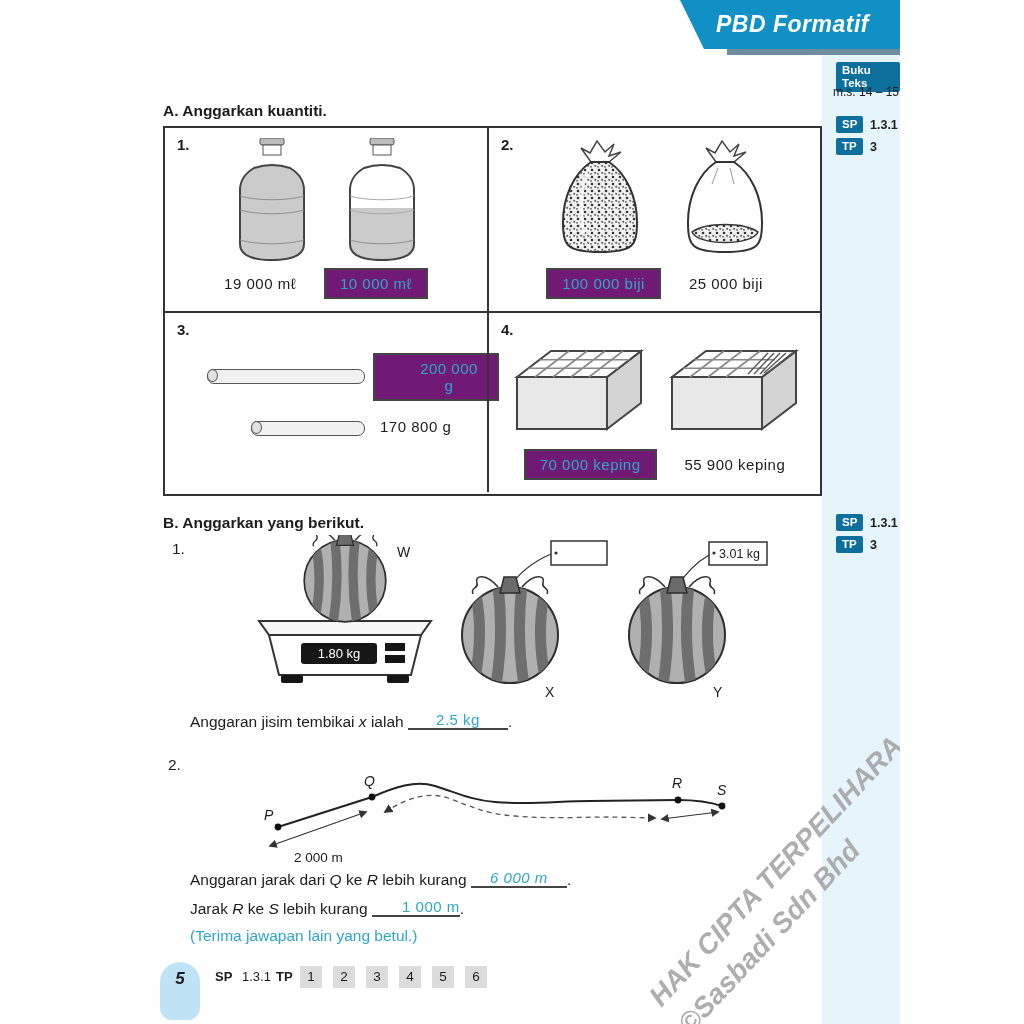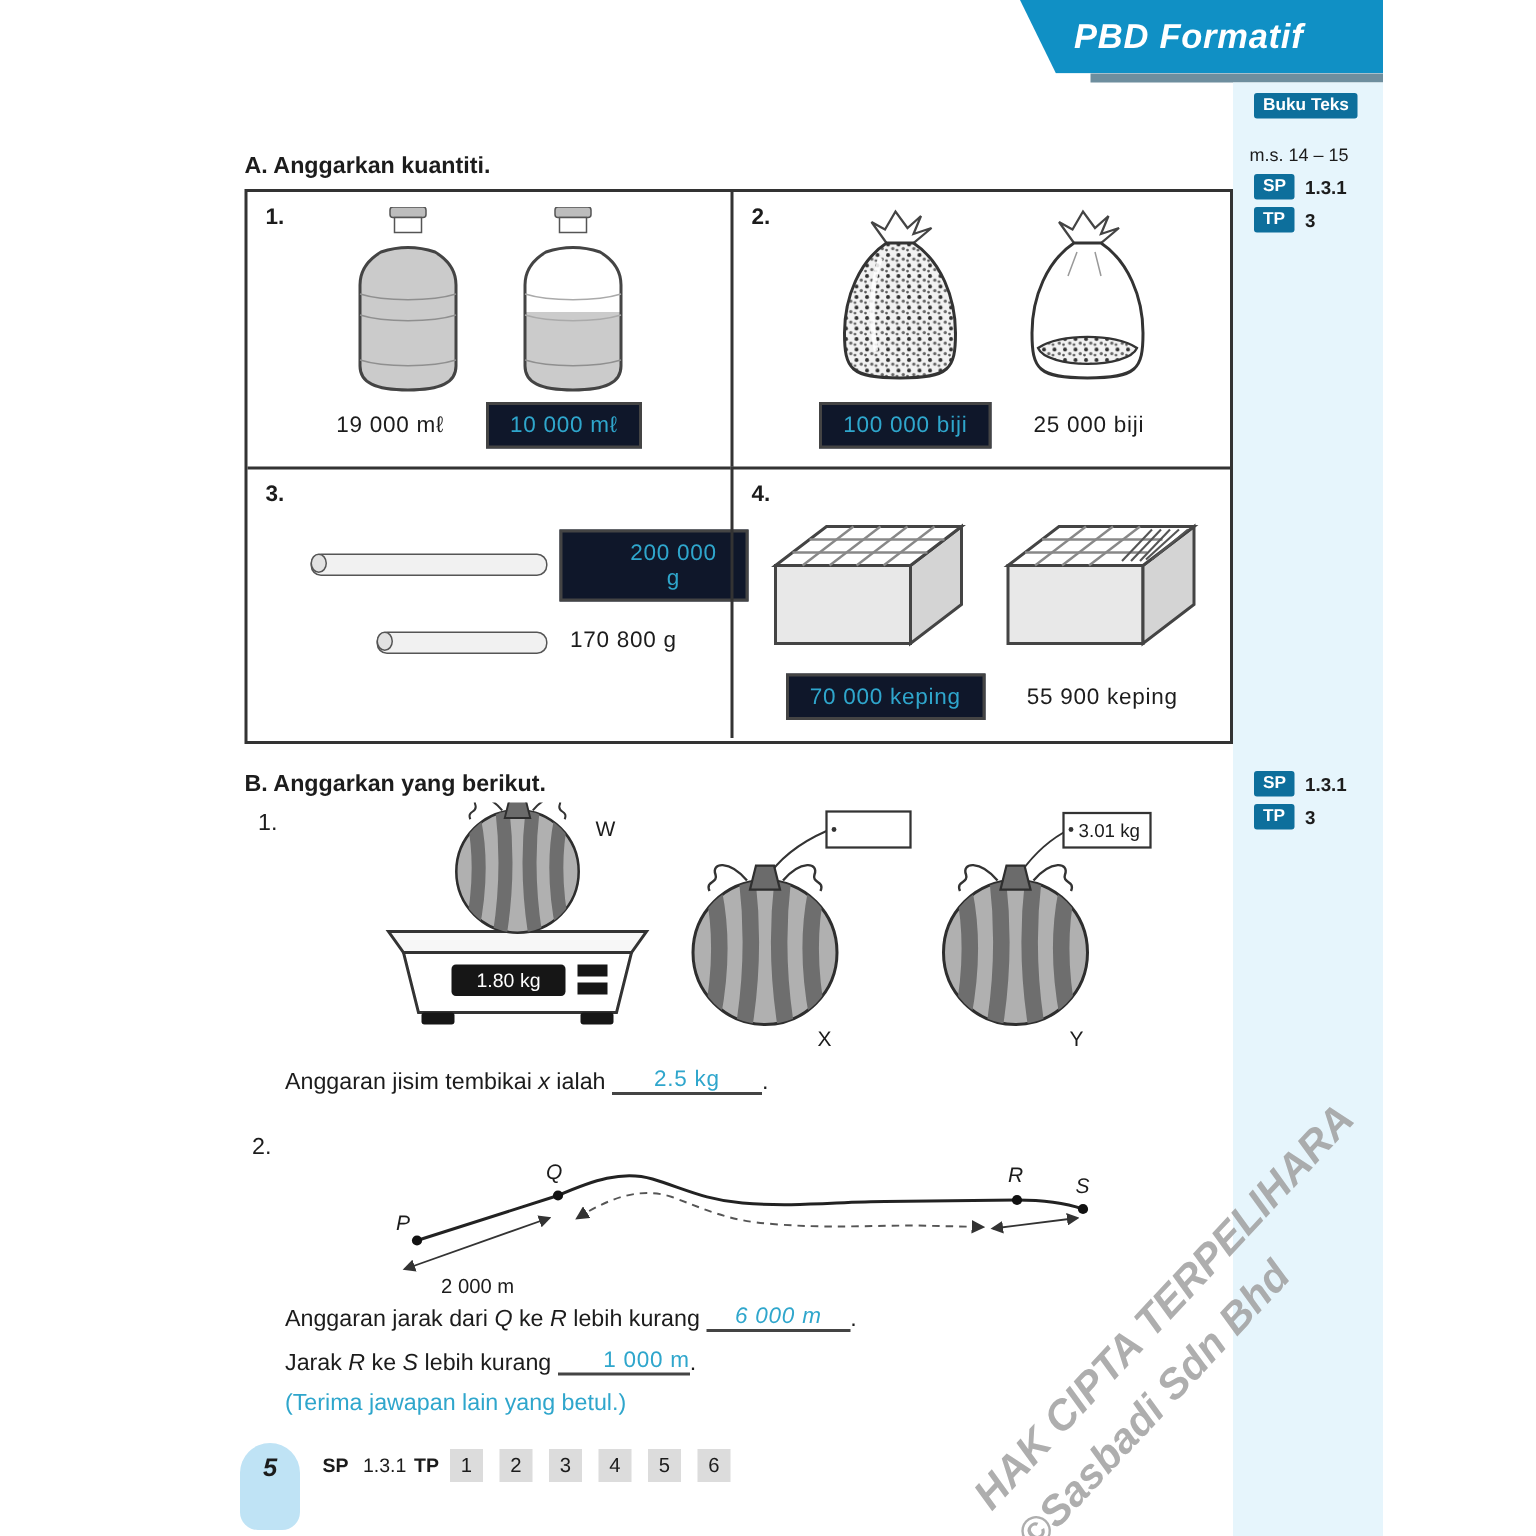--- a/index.html
+++ b/index.html
@@ -1,17 +1,17 @@
 <!DOCTYPE html>
 <html><head>
 <meta charset="utf-8">
 <style>
   html,body{margin:0;padding:0;}
   body{font-family:"Liberation Sans", sans-serif; background:#fff;}
-  .page{position:relative;width:1024px;height:1024px;background:#fff;overflow:hidden;}
+  .page{position:relative;width:900px;height:1024px;background:#fff;overflow:hidden;}
   .abs{position:absolute;}
 
   
   .banner{position:absolute;left:680px;top:0;width:242px;height:49px;background:#1090c5;
           clip-path:polygon(0 0,100% 0,100% 100%,24px 100%);}
   .banner-title{position:absolute;left:36px;top:0;line-height:49px;color:#fff;
           font-weight:bold;font-style:italic;font-size:23px;letter-spacing:.5px;}
   .banner-shadow{position:absolute;left:727px;top:49px;width:195px;height:6px;background:#6e8e9e;}
 
   
@@ -28,21 +28,21 @@
   .qnum{position:absolute;left:12px;top:8px;font-size:15px;font-weight:600;color:#1c1c1c;}
 
   
   .grid{position:absolute;left:163px;top:126px;width:655px;height:366px;border:2px solid #333;}
   .cell{position:absolute;}
   .cell-r{border-left:2px solid #333;}
   .cell-b{border-top:2px solid #333;}
   .label-row{position:absolute;left:0;right:0;bottom:12px;display:flex;justify-content:center;
              align-items:center;gap:28px;}
   .given{font-size:15px;color:#1c1c1c;letter-spacing:.5px;}
-  .answer-box{border:2px solid #444;background:#0f172a;color:#2fa6cc;font-size:15px;
+  .answer-box{border:2px solid #444;background:#701a75;color:#2fa6cc;font-size:15px;
               padding:5px 14px;letter-spacing:.5px;text-align:center;}
 
   
   .rod{position:absolute;height:13px;background:#f1f1f1;border:1.5px solid #555;border-radius:7px;}
   .rod::before{content:'';position:absolute;left:-1px;top:-1px;width:9px;height:11px;
                border:1.5px solid #555;border-radius:50%;background:#e2e2e2;}
 
   
   .sentence{position:absolute;font-size:15.5px;color:#1c1c1c;}
   .sentence .var{font-style:italic;}
@@ -70,21 +70,21 @@
 
 <div class="page">
 
   <div class="banner">
     <span class="banner-title">PBD Formatif</span>
   </div>
   <div class="banner-shadow"></div>
 
   <div class="sidebar"></div>
   <span class="badge" style="left:836px;top:62px;">Buku Teks</span>
-  <span class="ms-text" style="left:833px;top:96px;">m.s. 14 – 15</span>
+  <span class="ms-text" style="left:833px;top:85px;">m.s. 14 – 15</span>
   <span class="badge" style="left:836px;top:116px;">SP</span>
   <span class="badge-val" style="left:870px;top:118px;">1.3.1</span>
   <span class="badge" style="left:836px;top:138px;">TP</span>
   <span class="badge-val" style="left:870px;top:140px;">3</span>
   <span class="badge" style="left:836px;top:514px;">SP</span>
   <span class="badge-val" style="left:870px;top:516px;">1.3.1</span>
   <span class="badge" style="left:836px;top:536px;">TP</span>
   <span class="badge-val" style="left:870px;top:538px;">3</span>
 
   <div class="sec-heading" style="left:163px;top:102px;">A. Anggarkan kuantiti.</div>

